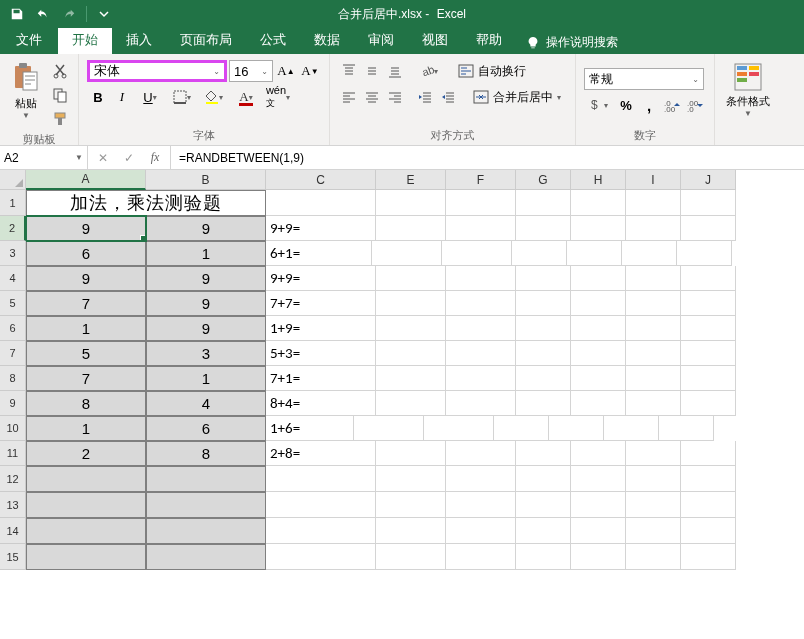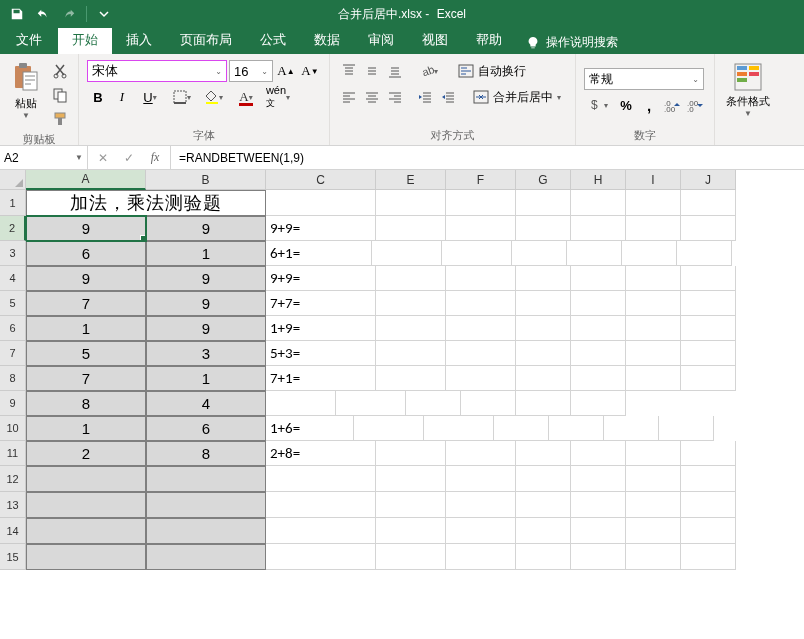--- a/index.html
+++ b/index.html
@@ -26,21 +26,21 @@
   
   .clipboard-group .ribbon-content { display: flex; gap: 2px; }
   .paste-btn { display: flex; flex-direction: column; align-items: center; width: 40px; cursor: pointer; padding: 2px; }
   .paste-btn .icon-box { width: 30px; height: 34px; display: flex; align-items: center; justify-content: center; }
   .paste-btn .label { font-size: 11px; margin-top: 2px; }
   .small-btns { display: flex; flex-direction: column; gap: 2px; justify-content: flex-start; padding-top: 2px; }
   .small-btn { width: 24px; height: 22px; display: flex; align-items: center; justify-content: center; cursor: pointer; }
   
   .font-group .ribbon-content { flex-direction: column; gap: 4px; padding: 2px; }
   .font-row { display: flex; gap: 2px; align-items: center; }
-  .font-name-select { width: 140px; height: 22px; border: 1px solid #d946ef; background: #fff; padding: 0 4px; font-size: 13px; display: flex; align-items: center; justify-content: space-between; }
+  .font-name-select { width: 140px; height: 22px; border: 3px solid #d946ef; background: #fff; padding: 0 4px; font-size: 13px; display: flex; align-items: center; justify-content: space-between; }
   .font-size-select { width: 44px; height: 22px; border: 1px solid #ababab; background: #fff; padding: 0 4px; font-size: 13px; display: flex; align-items: center; justify-content: space-between; }
   .btn22 { width: 22px; height: 22px; border: 1px solid transparent; display: flex; align-items: center; justify-content: center; cursor: pointer; font-size: 13px; }
   .btn-dd { width: 30px; }
   
   .align-group .ribbon-content { flex-direction: column; gap: 4px; padding: 2px; }
   .align-row { display: flex; gap: 1px; align-items: center; }
   .wide-btn { width: auto; padding: 0 6px; display: flex; align-items: center; gap: 4px; height: 22px; cursor: pointer; font-size: 12px; }
   
   .number-group .ribbon-content { flex-direction: column; gap: 4px; padding: 2px; justify-content: center; }
   .num-format-select { width: 120px; height: 22px; border: 1px solid #ababab; background: #fff; padding: 0 4px; font-size: 12px; display: flex; align-items: center; justify-content: space-between; }
@@ -496,20 +496,21 @@
           <div class="cell " style="width: 70px; height: 25px;"></div>
           <div class="cell " style="width: 70px; height: 25px;"></div>
           <div class="cell " style="width: 55px; height: 25px;"></div>
           <div class="cell " style="width: 55px; height: 25px;"></div>
           <div class="cell " style="width: 55px; height: 25px;"></div>
           <div class="cell " style="width: 55px; height: 25px;"></div>
         </div>
         <div class="row">
           <div class="cell center bordered shaded" style="width: 120px; height: 25px;">8</div>
           <div class="cell center bordered shaded" style="width: 120px; height: 25px;">4</div>
+          <div class="cell " style="width: 110px; height: 25px; font-family: Calibri, sans-serif;">8+4=</div>
           <div class="cell " style="width: 70px; height: 25px;"></div>
           <div class="cell " style="width: 70px; height: 25px;"></div>
           <div class="cell " style="width: 55px; height: 25px;"></div>
           <div class="cell " style="width: 55px; height: 25px;"></div>
           <div class="cell " style="width: 55px; height: 25px;"></div>
           <div class="cell " style="width: 55px; height: 25px;"></div>
         </div>
         <div class="row">
           <div class="cell center bordered shaded" style="width: 120px; height: 25px;">1</div>
           <div class="cell center bordered shaded" style="width: 120px; height: 25px;">6</div>

